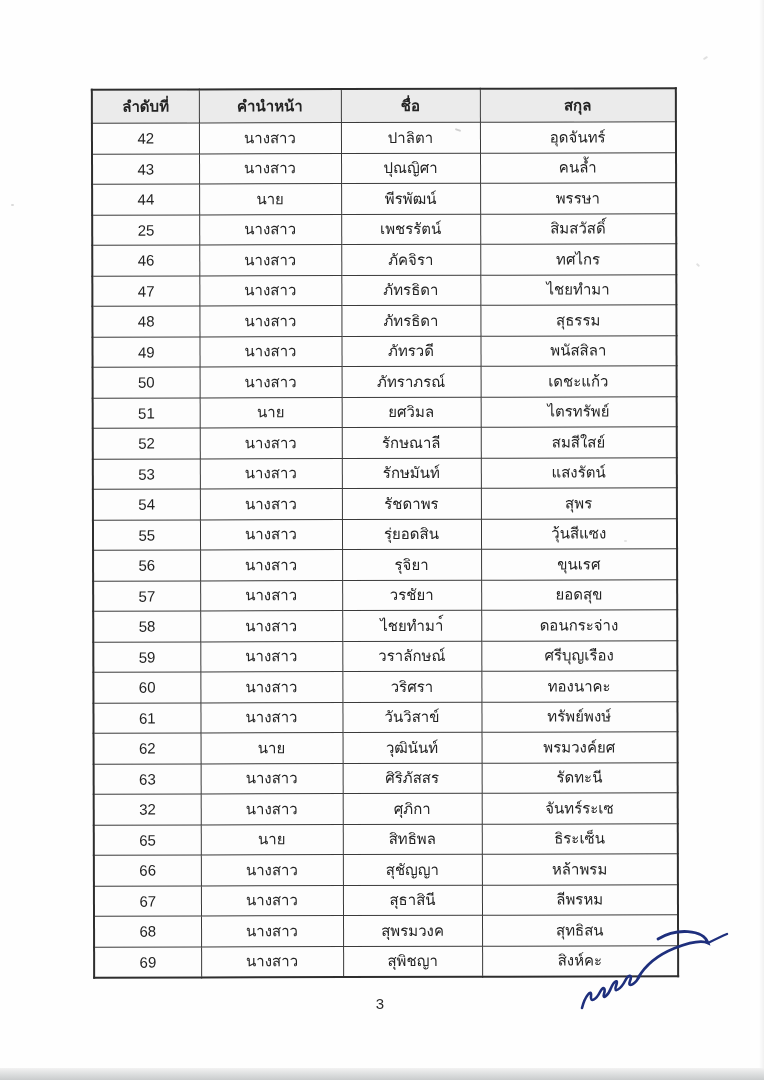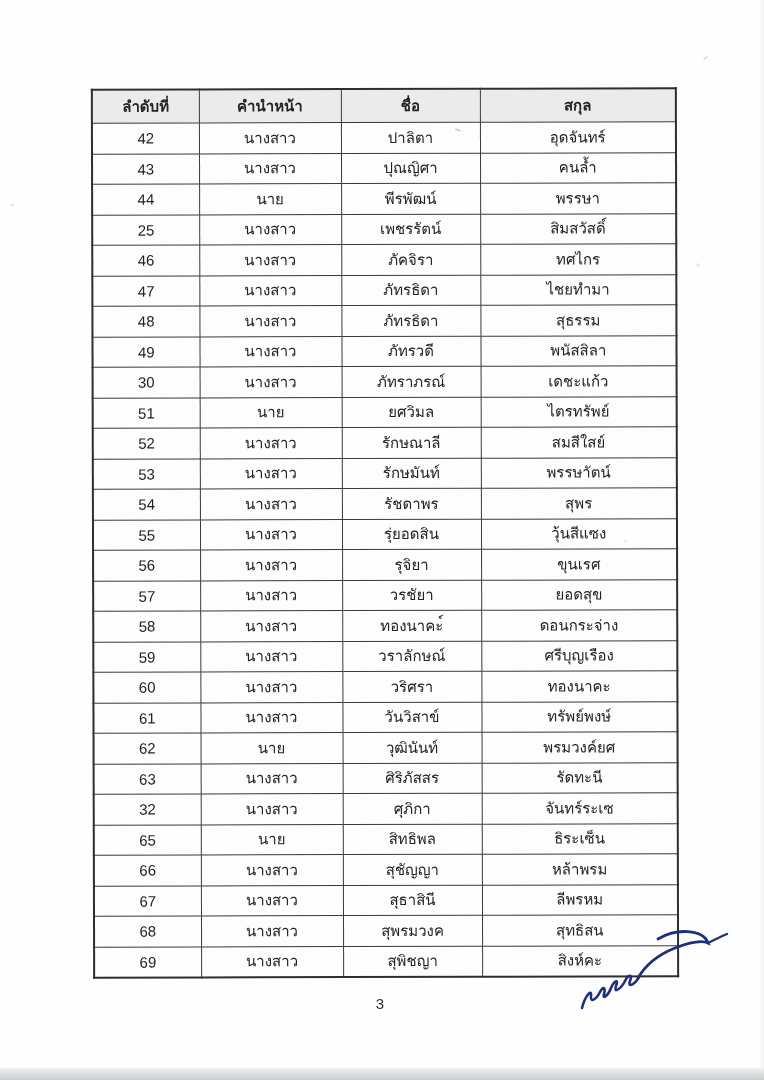--- a/index.html
+++ b/index.html
@@ -159,42 +159,42 @@
             <td>ภัทรธิดา</td>
             <td>สุธรรม</td>
           </tr>
           <tr>
             <td>49</td>
             <td>นางสาว</td>
             <td>ภัทรวดี</td>
             <td>พนัสสิลา</td>
           </tr>
           <tr>
-            <td>30</td>
+            <td>50</td>
             <td>นางสาว</td>
             <td>ภัทราภรณ์</td>
             <td>เดชะแก้ว</td>
           </tr>
           <tr>
             <td>51</td>
             <td>นาย</td>
             <td>ยศวิมล</td>
             <td>ไตรทรัพย์</td>
           </tr>
           <tr>
             <td>52</td>
             <td>นางสาว</td>
             <td>รักษณาลี</td>
             <td>สมสีใสย์</td>
           </tr>
           <tr>
             <td>53</td>
             <td>นางสาว</td>
             <td>รักษมันท์</td>
-            <td>พรรษาัตน์</td>
+            <td>แสงรัตน์</td>
           </tr>
           <tr>
             <td>54</td>
             <td>นางสาว</td>
             <td>รัชดาพร</td>
             <td>สุพร</td>
           </tr>
           <tr>
             <td>55</td>
             <td>นางสาว</td>
@@ -209,21 +209,21 @@
           </tr>
           <tr>
             <td>57</td>
             <td>นางสาว</td>
             <td>วรชัยา</td>
             <td>ยอดสุข</td>
           </tr>
           <tr>
             <td>58</td>
             <td>นางสาว</td>
-            <td>ทองนาคะ์</td>
+            <td>ไชยทำมา์</td>
             <td>ดอนกระจ่าง</td>
           </tr>
           <tr>
             <td>59</td>
             <td>นางสาว</td>
             <td>วราลักษณ์</td>
             <td>ศรีบุญเรือง</td>
           </tr>
           <tr>
             <td>60</td>

